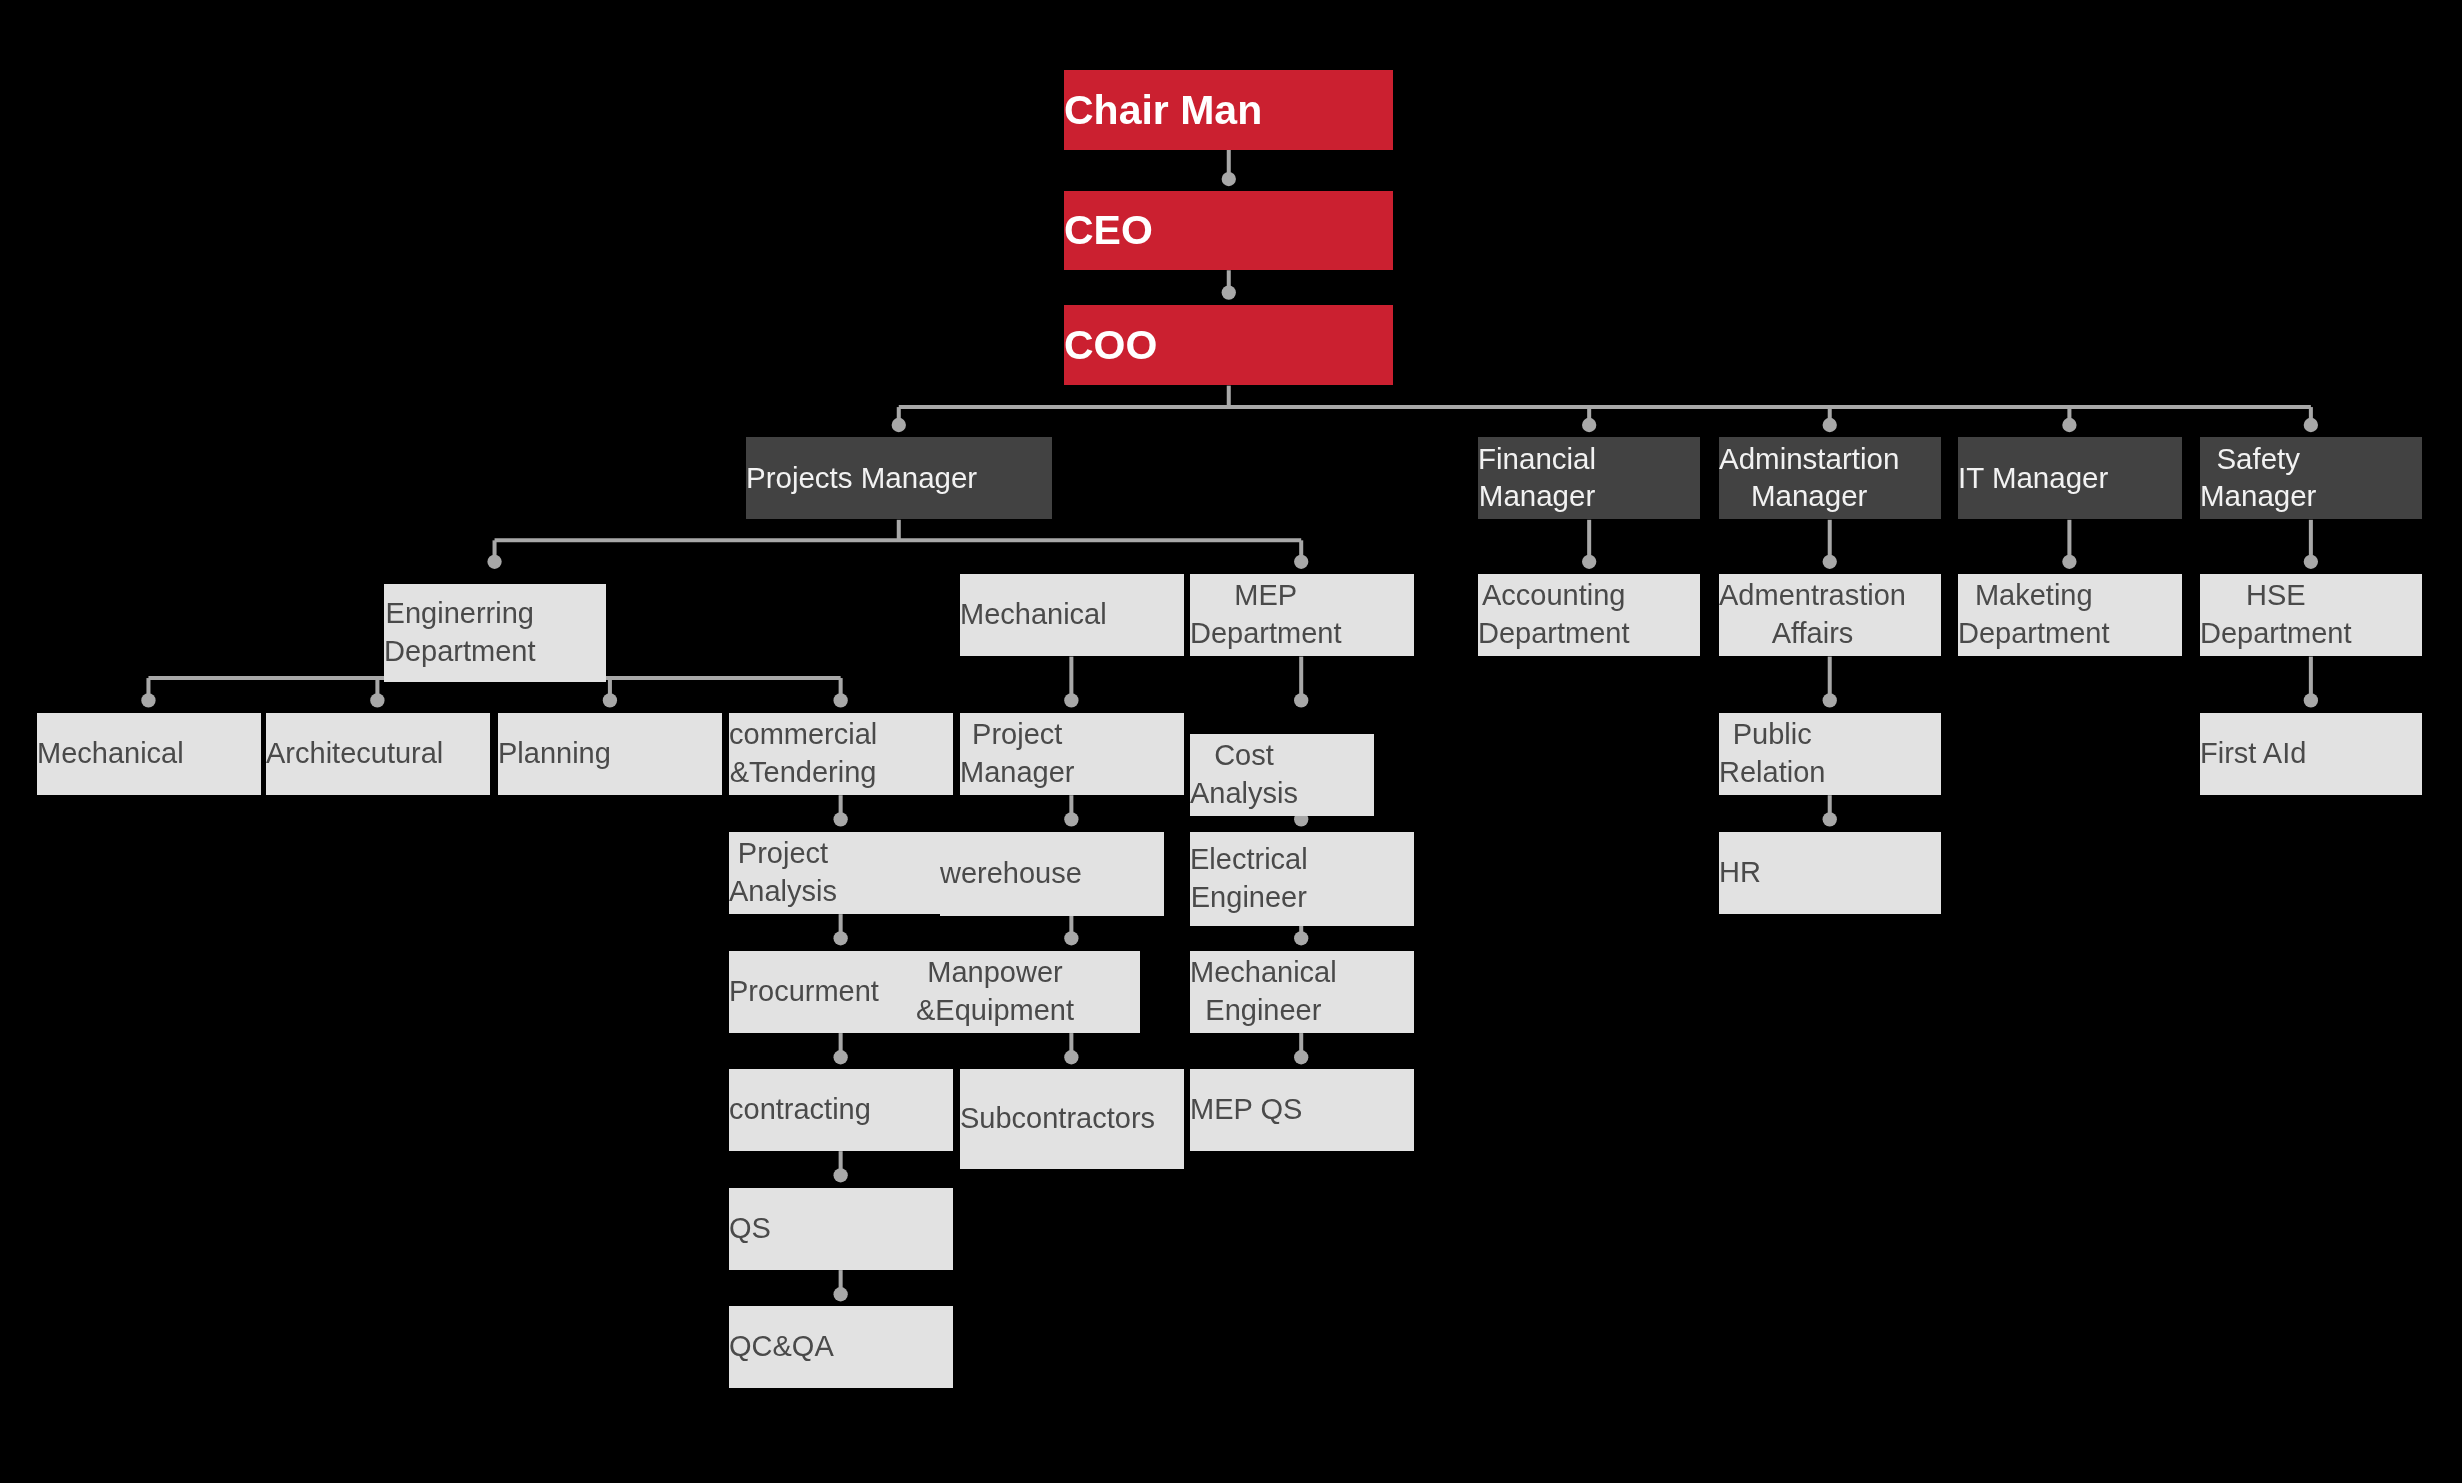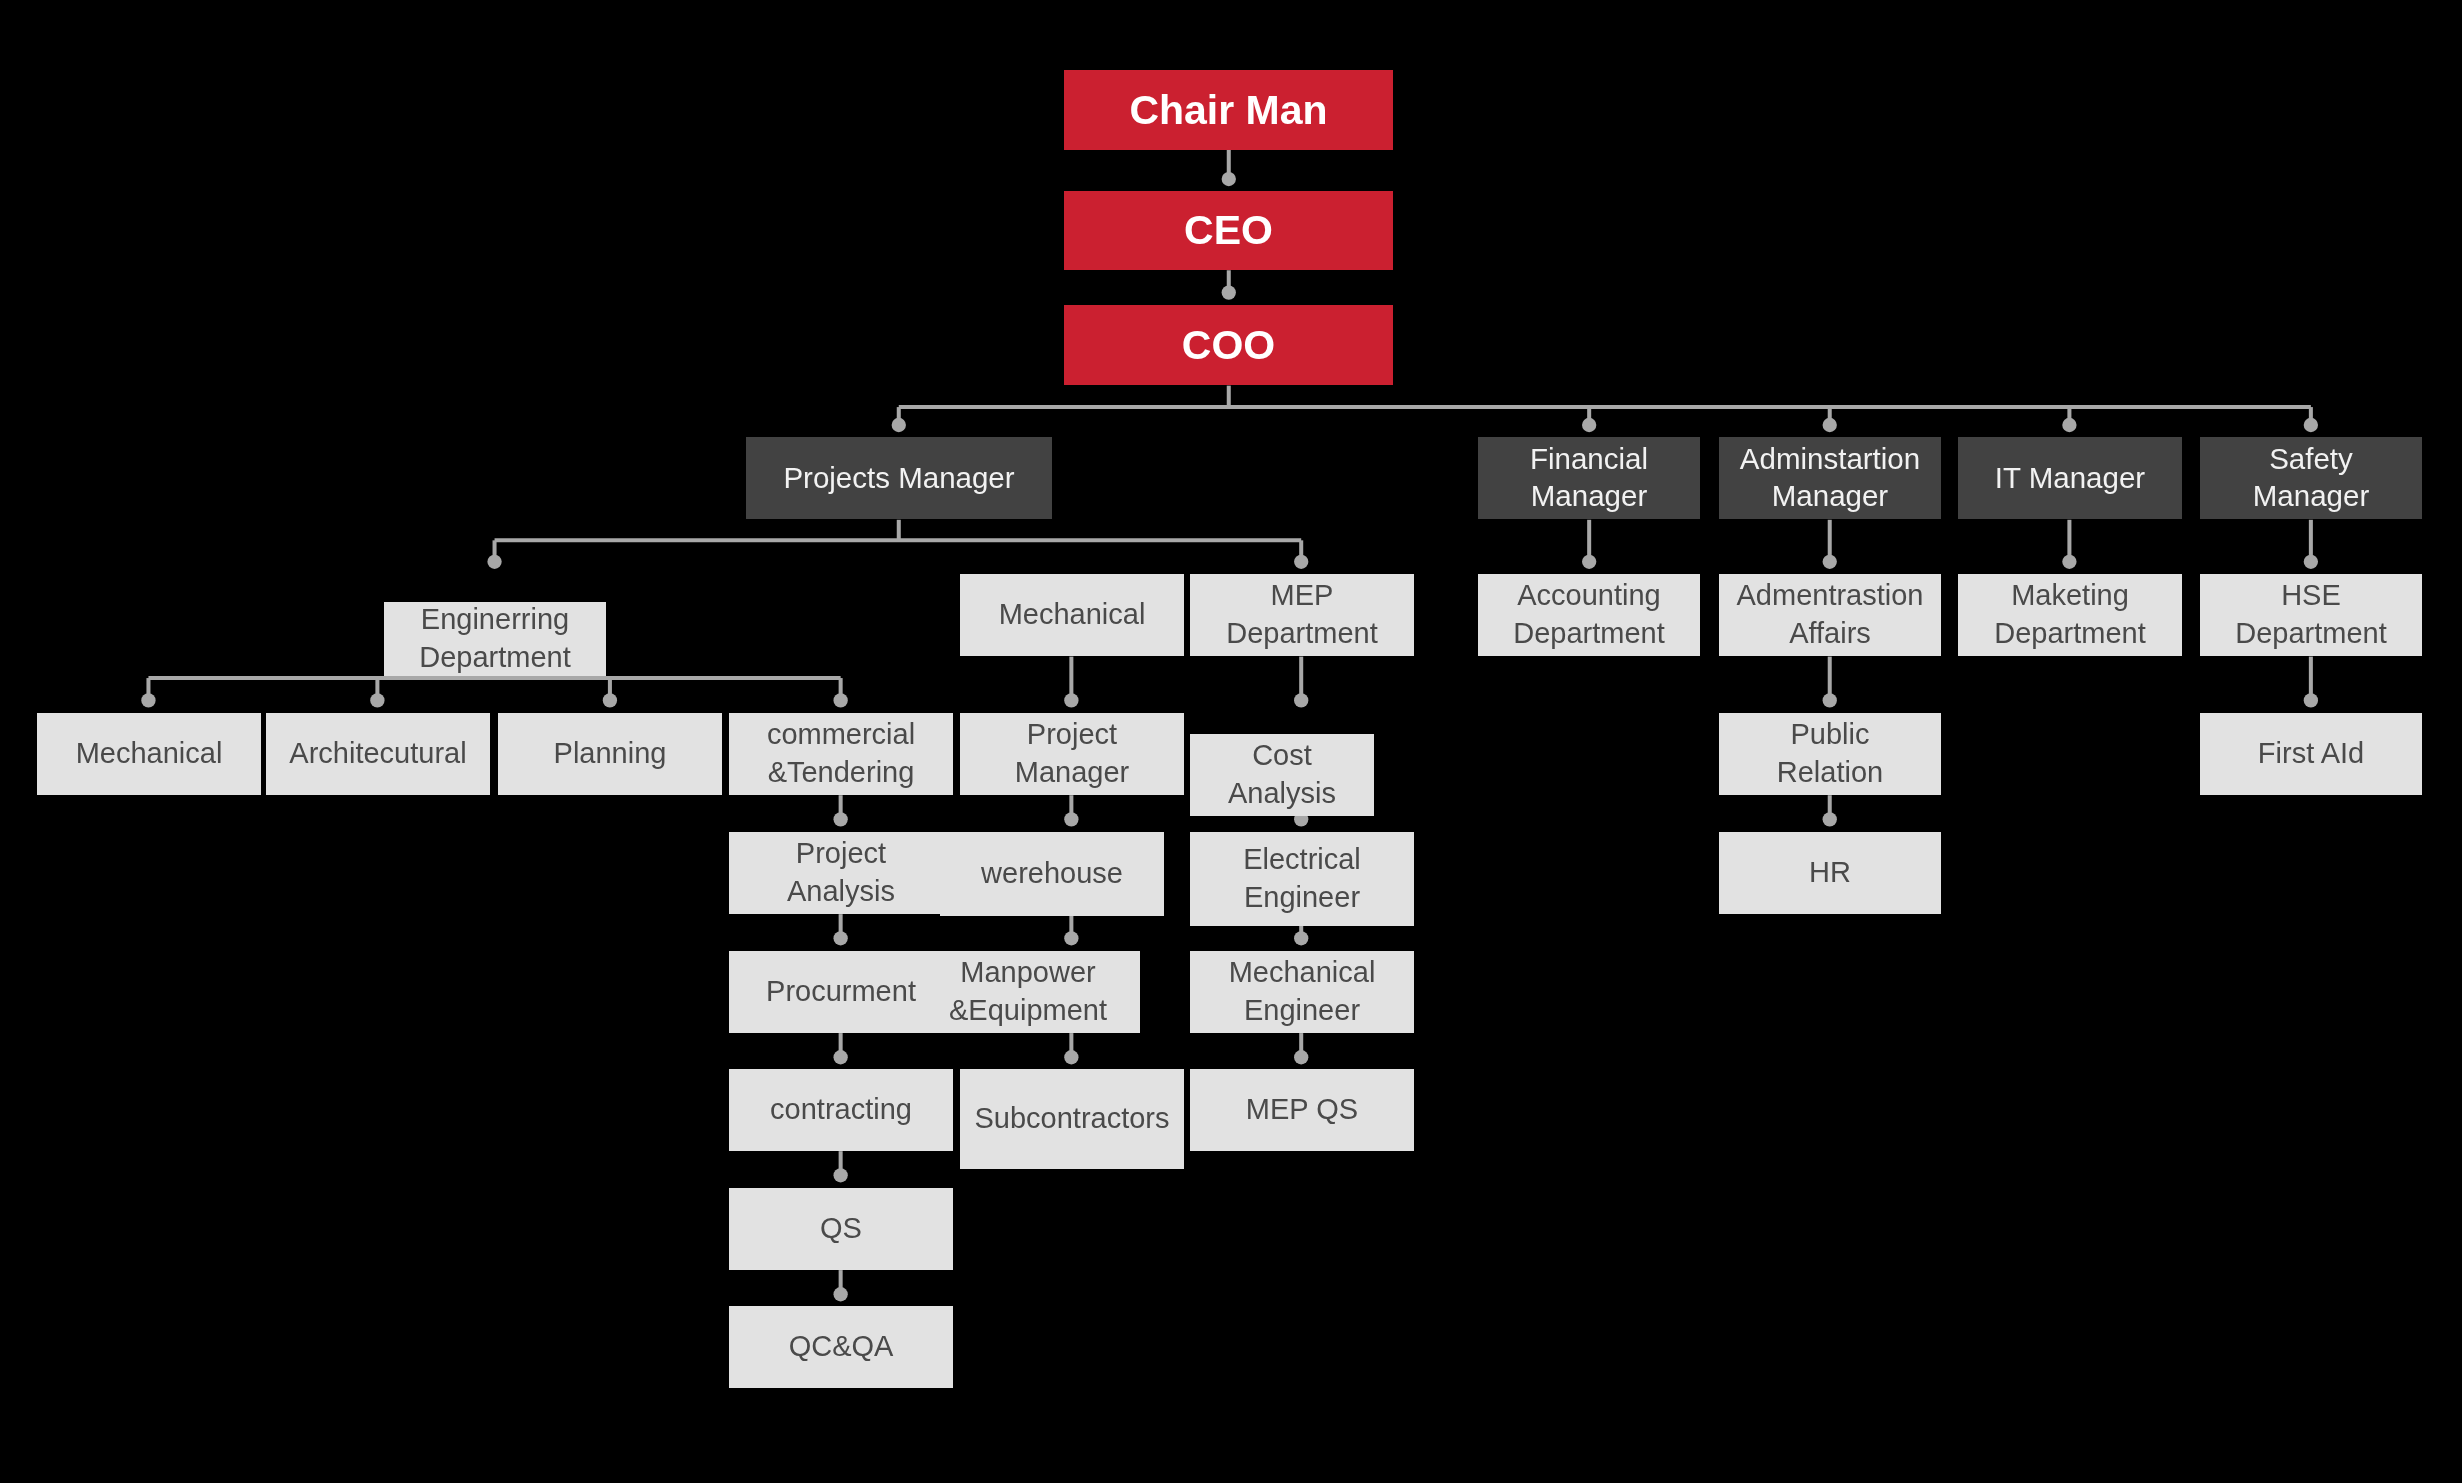--- a/index.html
+++ b/index.html
@@ -13,21 +13,20 @@
   }
   #connector-layer {
     position: absolute;
     left: 0; top: 0;
     width: 2462px; height: 1484px;
   }
   .node {
     position: absolute;
     display: flex;
     align-items: center;
-    justify-content: center;
     text-align: center;
     white-space: pre-line;
     box-sizing: border-box;
   }
   .node.red {
     background: #CB2030;
     color: #FFFFFF;
     font-size: 41px;
     font-weight: bold;
   }
@@ -143,21 +142,21 @@
 
   <div class="node dark" style="left:746px;top:437px;width:306px;height:82px"><span>Projects Manager</span></div>
   <div class="node dark" style="left:1478px;top:437px;width:222px;height:82px"><span>Financial
 Manager</span></div>
   <div class="node dark" style="left:1719px;top:437px;width:222px;height:82px"><span>Adminstartion
 Manager</span></div>
   <div class="node dark" style="left:1958px;top:437px;width:224px;height:82px"><span>IT Manager</span></div>
   <div class="node dark" style="left:2200px;top:437px;width:222px;height:82px"><span>Safety
 Manager</span></div>
 
-  <div class="node light" style="left:384px;top:602px;width:222px;height:74px"><span>Enginerring
+  <div class="node light" style="left:384px;top:584px;width:222px;height:98px"><span>Enginerring
 Department</span></div>
   <div class="node light" style="left:960px;top:574px;width:224px;height:82px"><span>Mechanical</span></div>
   <div class="node light" style="left:1190px;top:574px;width:224px;height:82px"><span>MEP
 Department</span></div>
   <div class="node light" style="left:1478px;top:574px;width:222px;height:82px"><span>Accounting
 Department</span></div>
   <div class="node light" style="left:1719px;top:574px;width:222px;height:82px"><span>Admentrastion
 Affairs</span></div>
   <div class="node light" style="left:1958px;top:574px;width:224px;height:82px"><span>Maketing
 Department</span></div>

